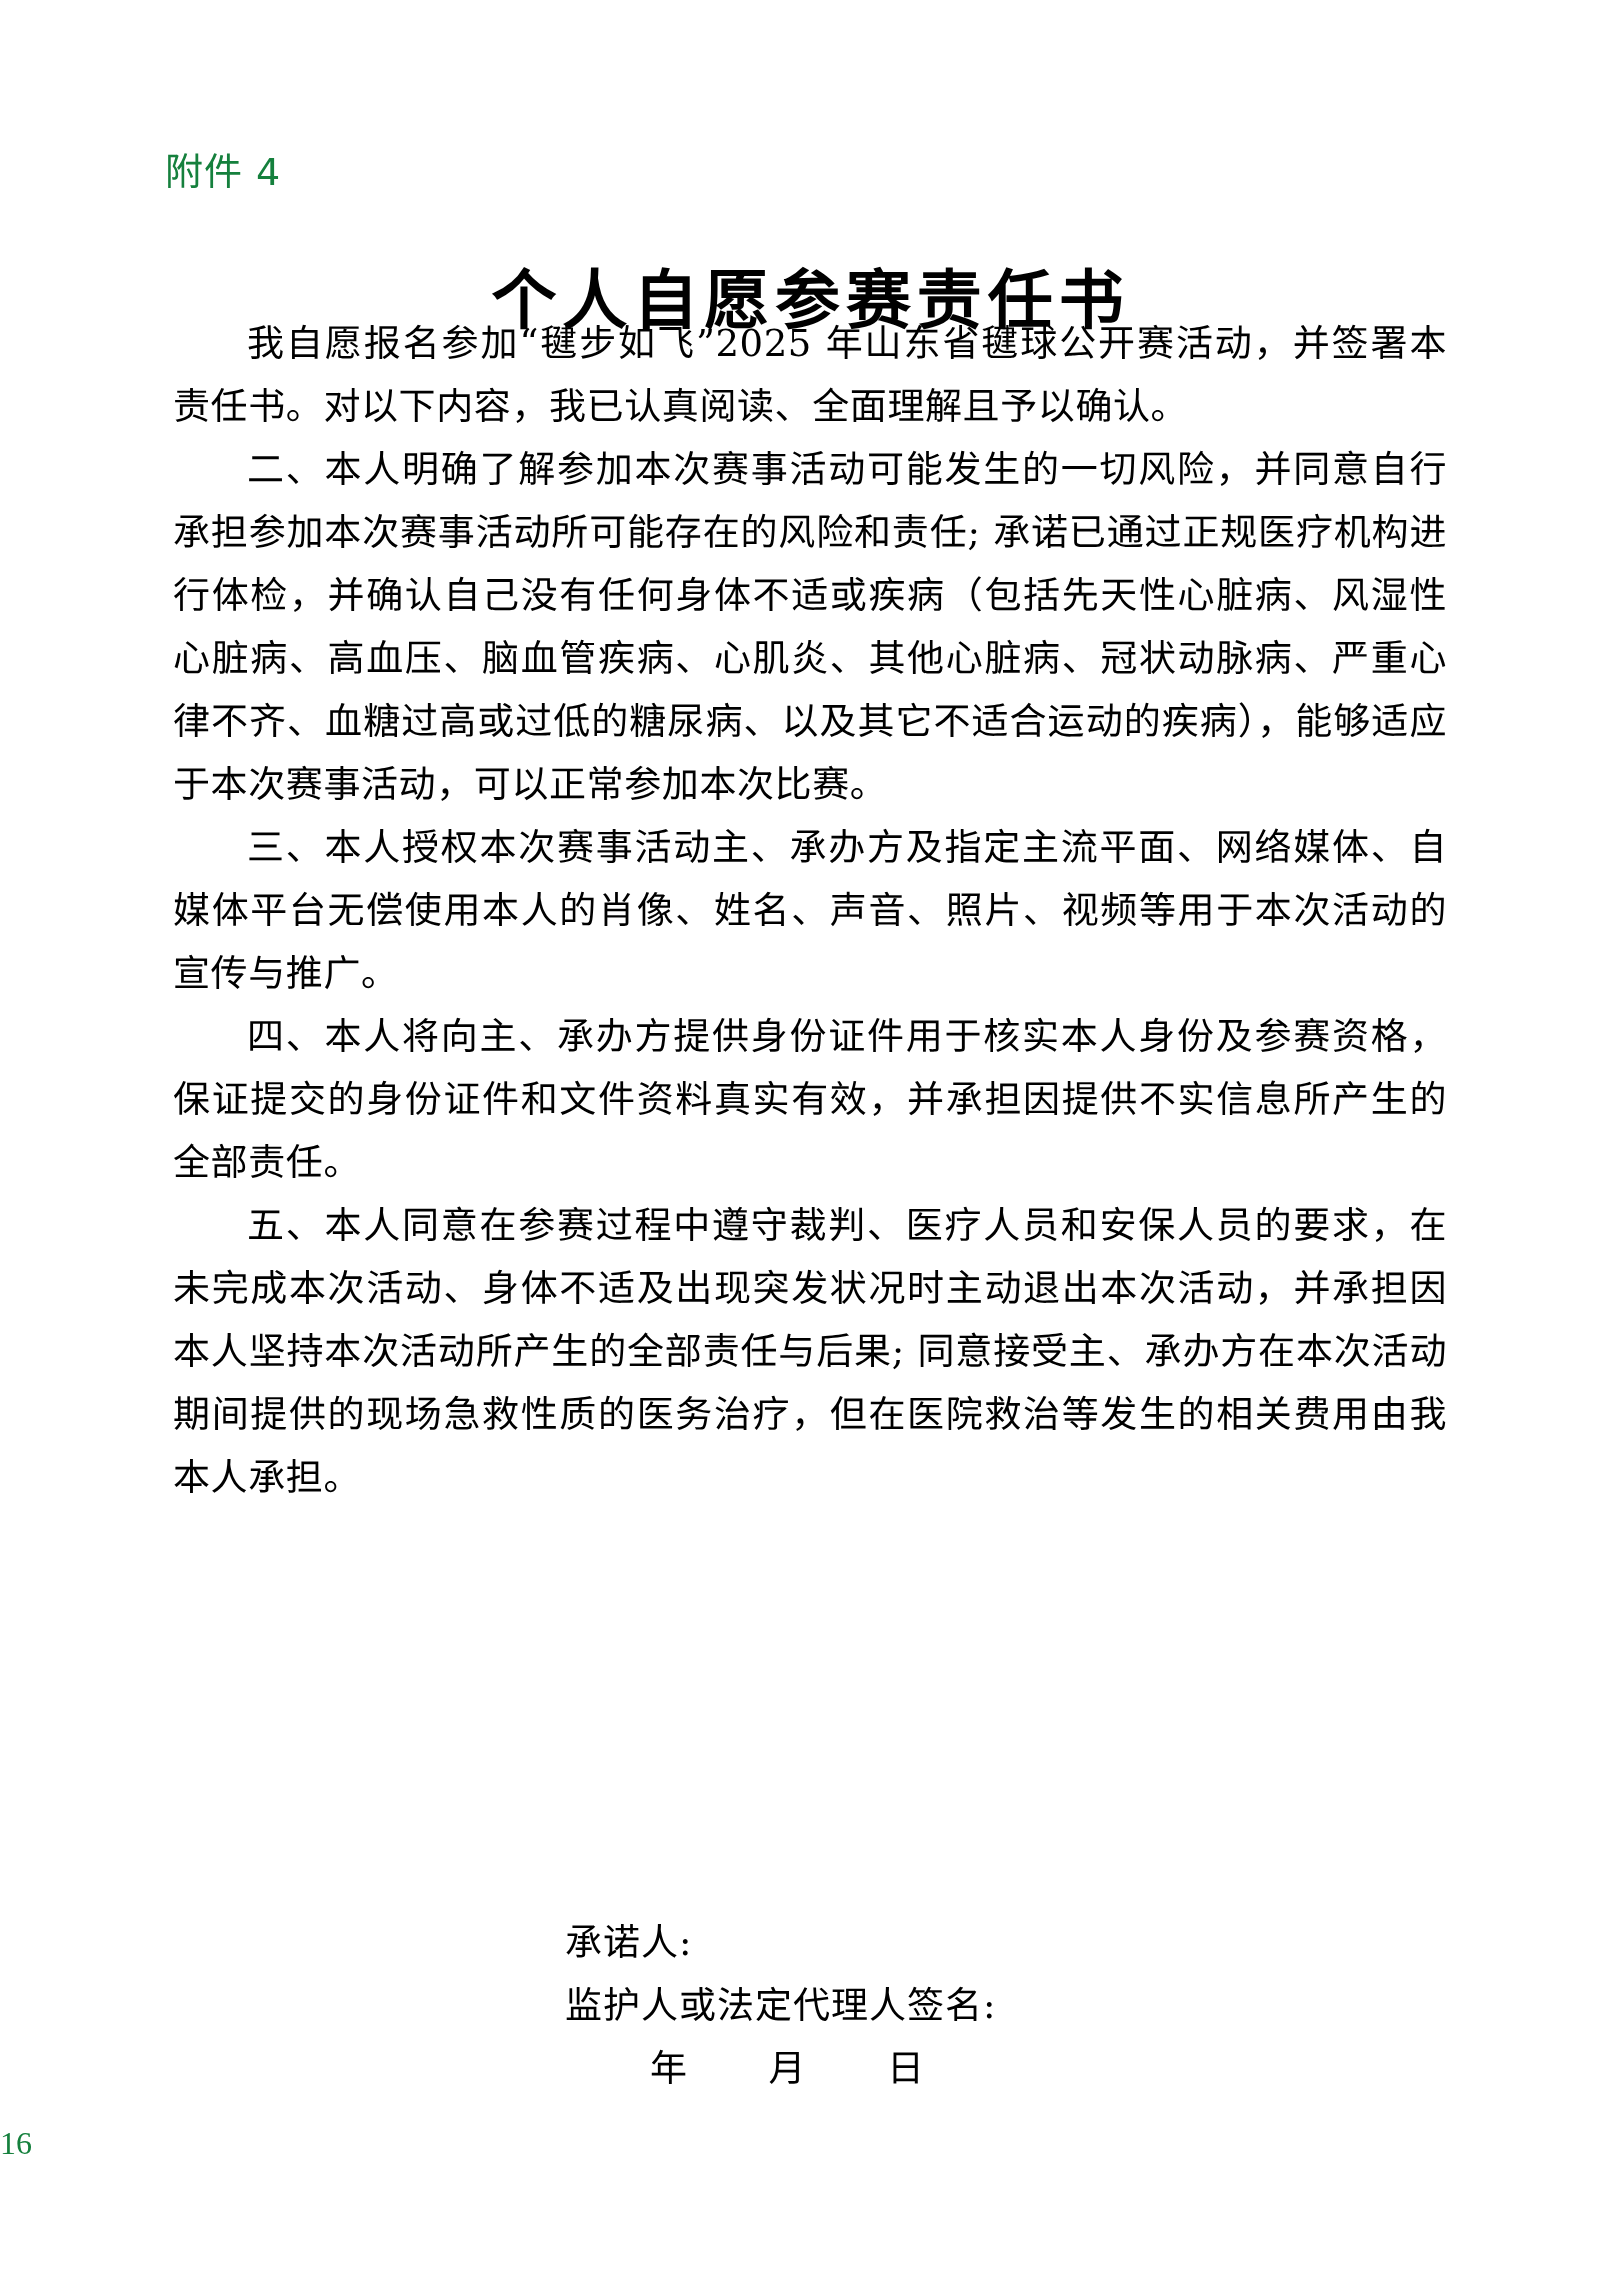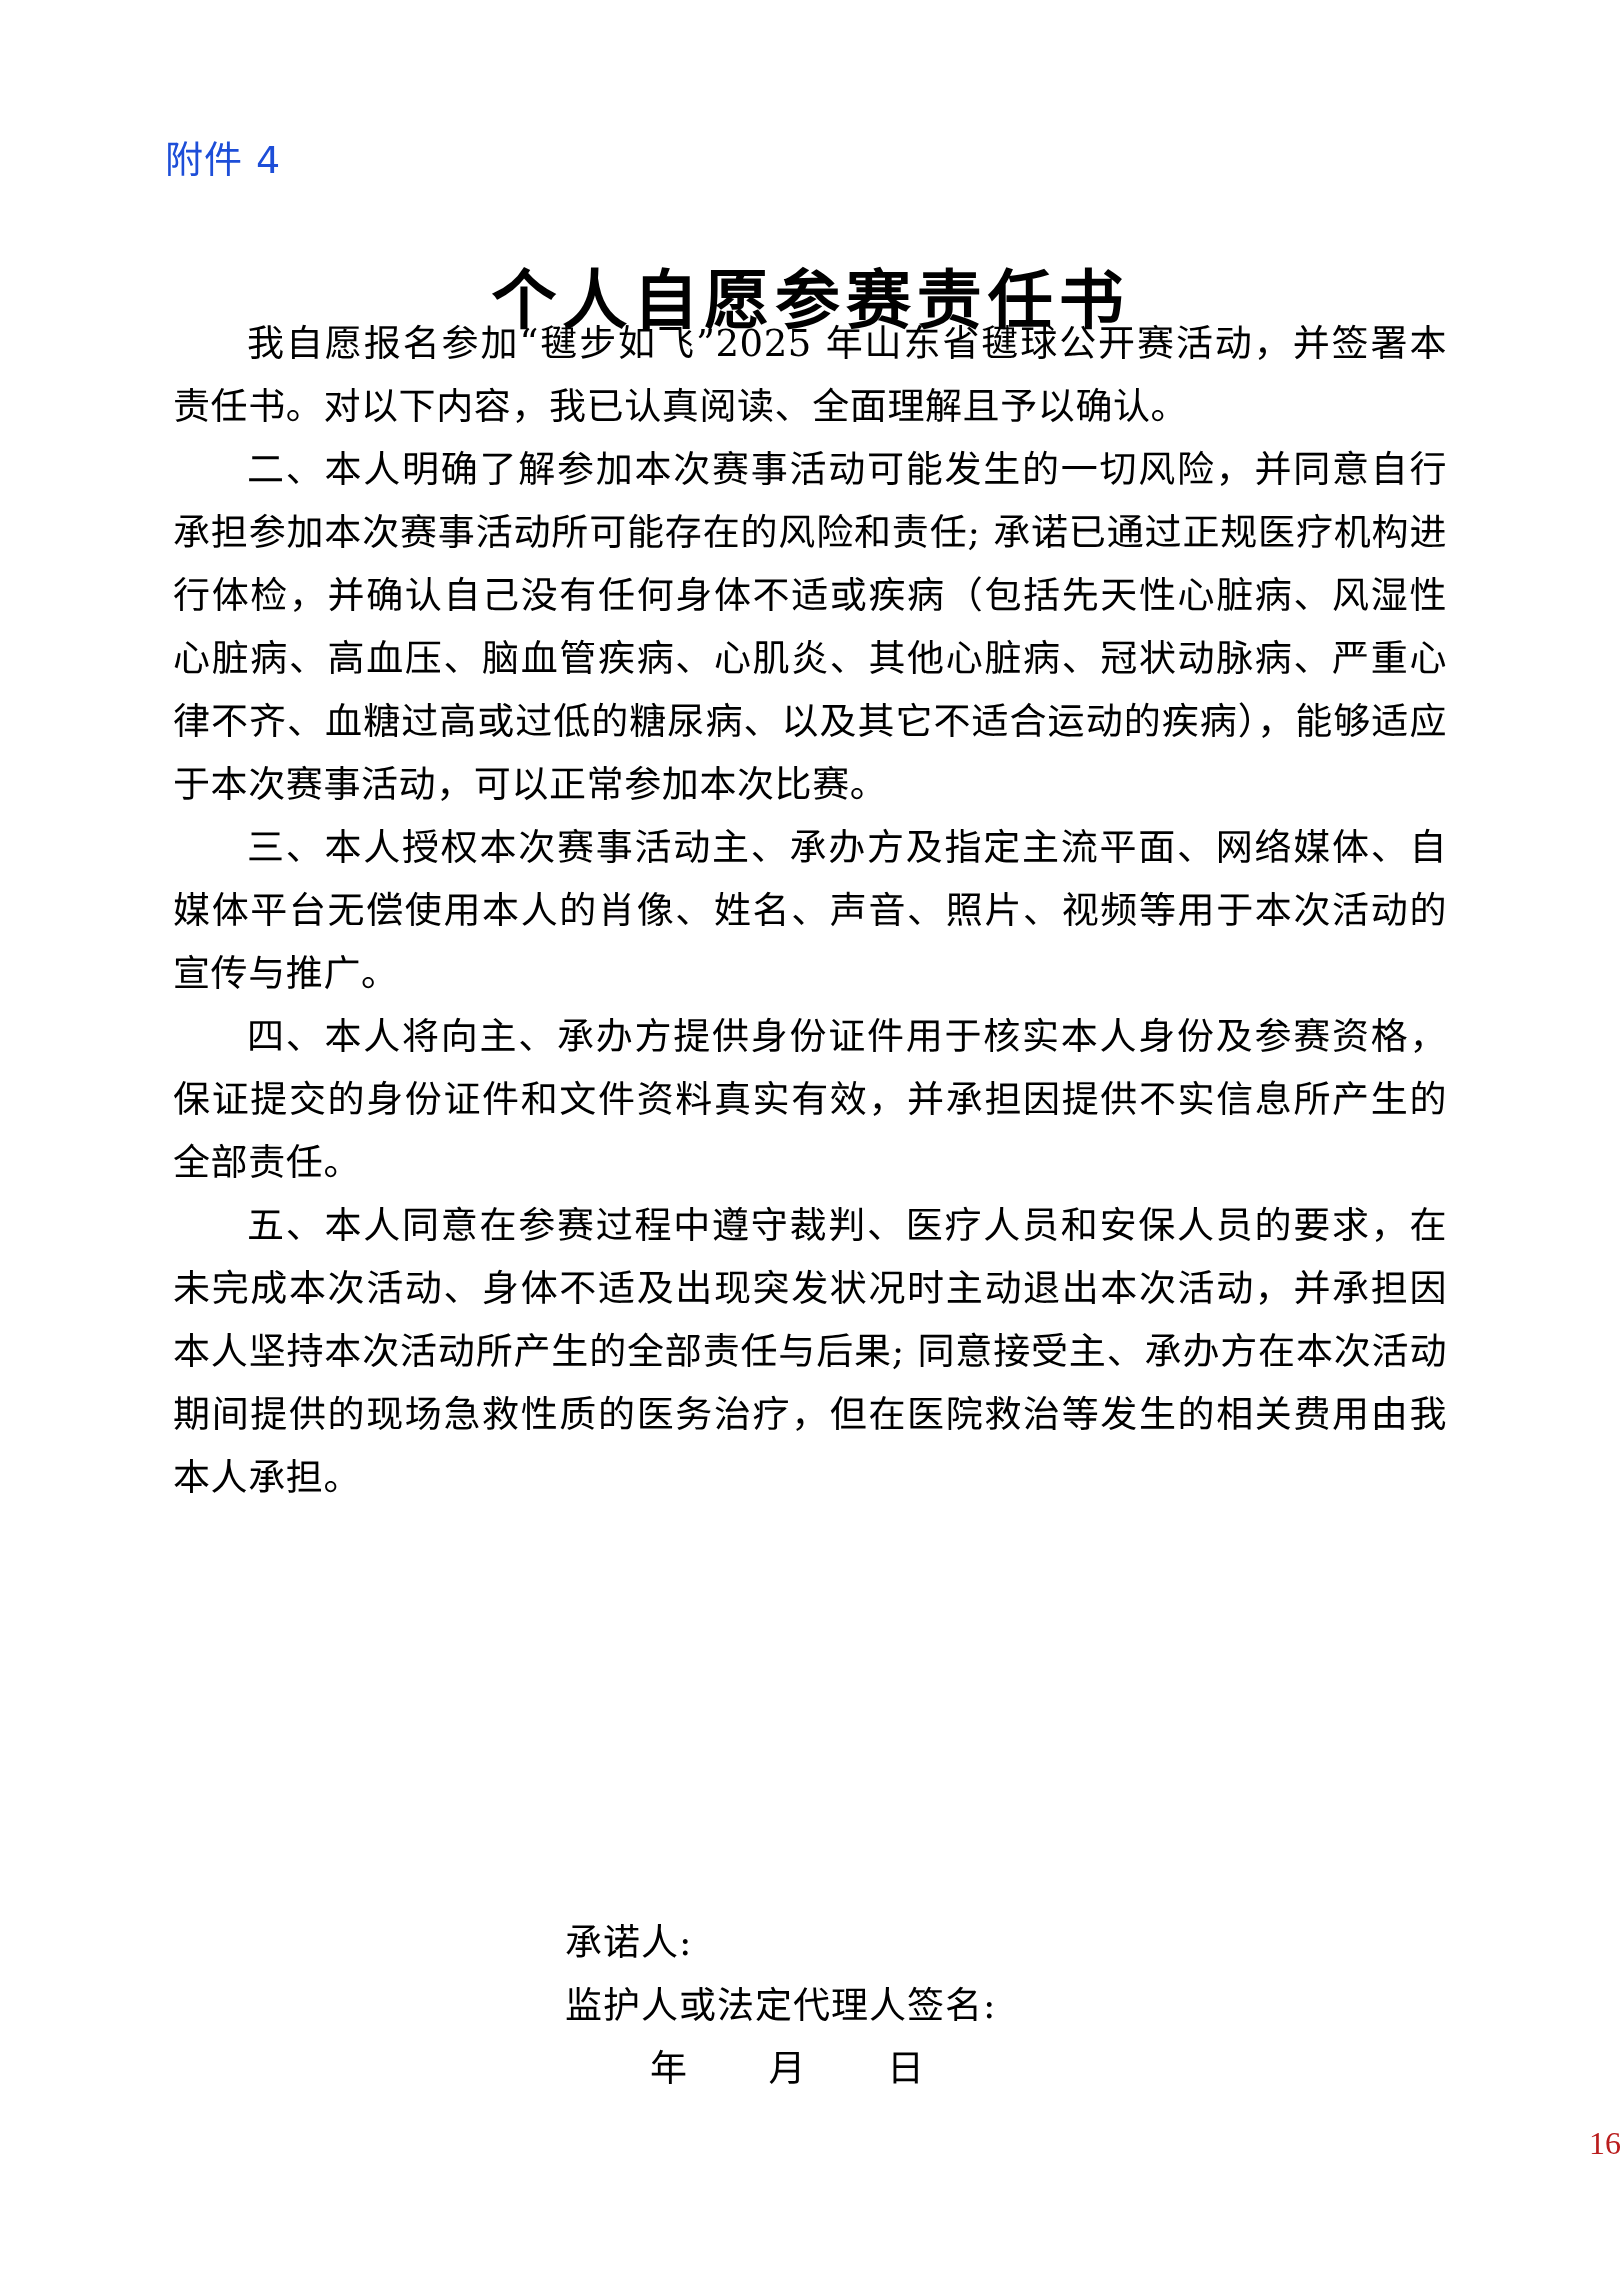--- a/index.html
+++ b/index.html
@@ -23,26 +23,26 @@
     width: 1621px;
     height: 2293px;
     background: #ffffff;
     overflow: hidden;
   }
 
   
   .attachment-label {
     position: absolute;
     left: 165px;
-    top: 129px;
+    top: 141px;
     font-family: "DejaVu Sans", "Liberation Sans", sans-serif;
     font-size: 38px;
     font-weight: 400;
     letter-spacing: 1px;
-    color: #1d4ed8;
+    color: #15803d;
     white-space: nowrap;
     text-align: right;
   }
 
   
   .doc-title {
     position: absolute;
     left: 0;
     right: 0;
     top: 204px;
@@ -100,24 +100,24 @@
     margin-left: 48px;
   }
   .sign-date .sp { display: inline-block; width: 55px; }
 
   
   .page-number {
     position: absolute;
     left: 0;
     right: 0;
     top: 2125px;
-    text-align: right;
+    text-align: left;
     font-family: "Liberation Serif", "DejaVu Serif", serif;
     font-size: 32px;
-    color: #b91c1c;
+    color: #15803d;
   }
 </style>
 </head>
 <body>
 
 <div class="page">
 
   <div class="attachment-label">附件 4</div>
 
   <h1 class="doc-title">个人自愿参赛责任书</h1>

